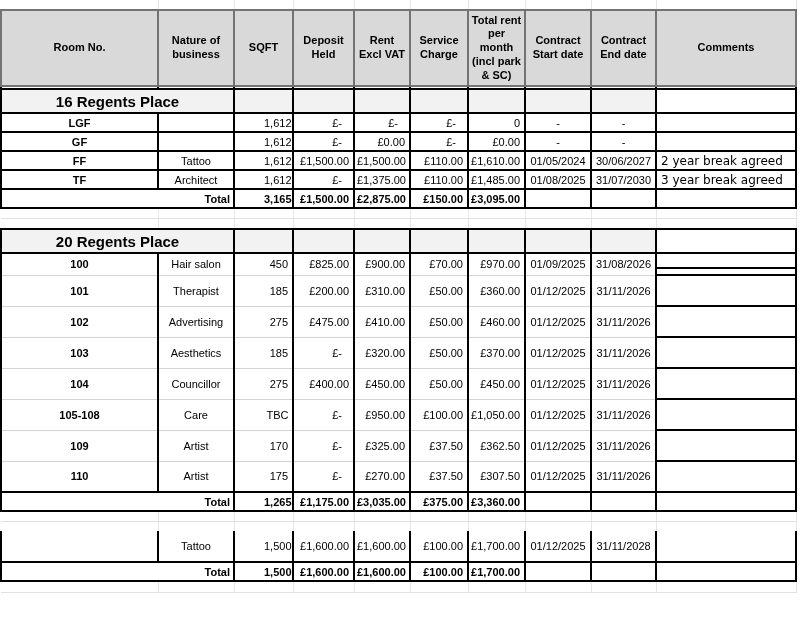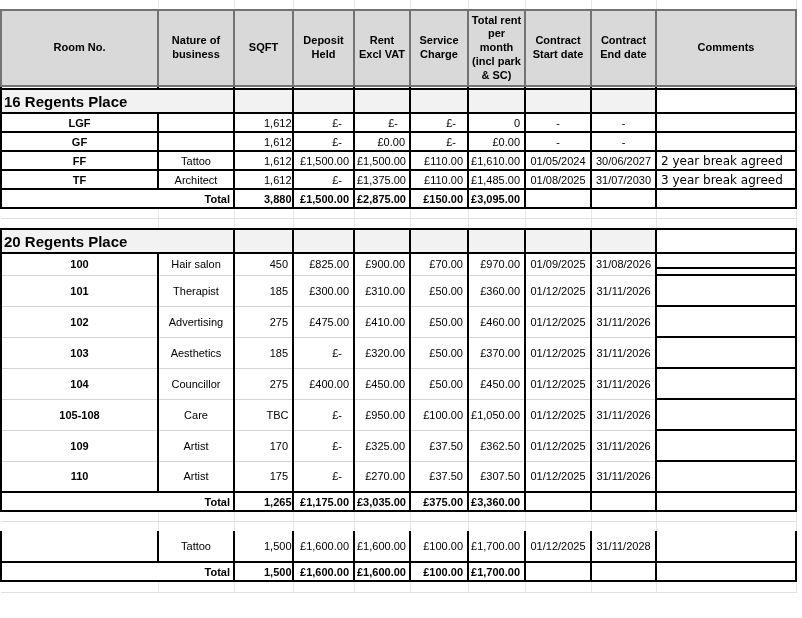--- a/index.html
+++ b/index.html
@@ -13,21 +13,21 @@
   tr.gap1 td{border-bottom:1px solid #e0e0e0;}
   tr.mg td{border-left:2px solid #000;background:#fff;}
   tr.mg td:last-child{border-right:2px solid #000;}
 
   
   tr.head th{background:#d9d9d9;border:2px solid #737373;font-weight:bold;
              text-align:center;vertical-align:middle;white-space:normal;line-height:1.25;}
 
   
   tr.sec td{background:#f2f2f2;border:2px solid #000;}
-  tr.sec td.sec-title{font-size:15px;font-weight:bold;text-align:left;}
+  tr.sec td.sec-title{font-size:15px;font-weight:bold;text-align:center;}
   tr.sec td.sec-comment{background:#fff;}
 
   
   tr.r1 td{border-left:2px solid #000;border-bottom:2px solid #000;}
   tr.r1 td:last-child{border-right:2px solid #000;}
 
   
   tr.r2 td{border-left:2px solid #000;border-bottom:1px solid #d4d4d4;}
   tr.r2 td:last-child{border-right:2px solid #000;}
   tr.r2 td.comment{border-top:2px solid #000;border-bottom:2px solid #000;}
@@ -169,21 +169,21 @@
       <td class="mdash">£-</td>
       <td class="m">£1,375.00</td>
       <td class="m">£110.00</td>
       <td class="m">£1,485.00</td>
       <td class="date">01/08/2025</td>
       <td class="date">31/07/2030</td>
       <td class="comment">3 year break agreed</td>
     </tr>
     <tr class="tot h-tot">
       <td class="tlabel" colspan="2">Total</td>
-      <td class="sq">3,880</td>
+      <td class="sq">3,165</td>
       <td class="m">£1,500.00</td>
       <td class="m">£2,875.00</td>
       <td class="m">£150.00</td>
       <td class="m">£3,095.00</td>
       <td></td>
       <td></td>
       <td class="comment"></td>
     </tr>
     <tr class="gap gap1 h-gapa">
         <td></td>
@@ -234,21 +234,21 @@
       <td class="date">01/09/2025</td>
       <td class="date">31/08/2026</td>
       <td class="comment">
           <div class="mid-rule"></div>
         </td>
     </tr>
     <tr class="r2 h-r2">
       <td class="room">101</td>
       <td class="nat">Therapist</td>
       <td class="sq">185</td>
-      <td class="m">£300.00</td>
+      <td class="m">£200.00</td>
       <td class="m">£310.00</td>
       <td class="m">£50.00</td>
       <td class="m">£360.00</td>
       <td class="date">01/12/2025</td>
       <td class="date">31/11/2026</td>
       <td class="comment"></td>
     </tr>
     <tr class="r2 h-r2">
       <td class="room">102</td>
       <td class="nat">Advertising</td>

